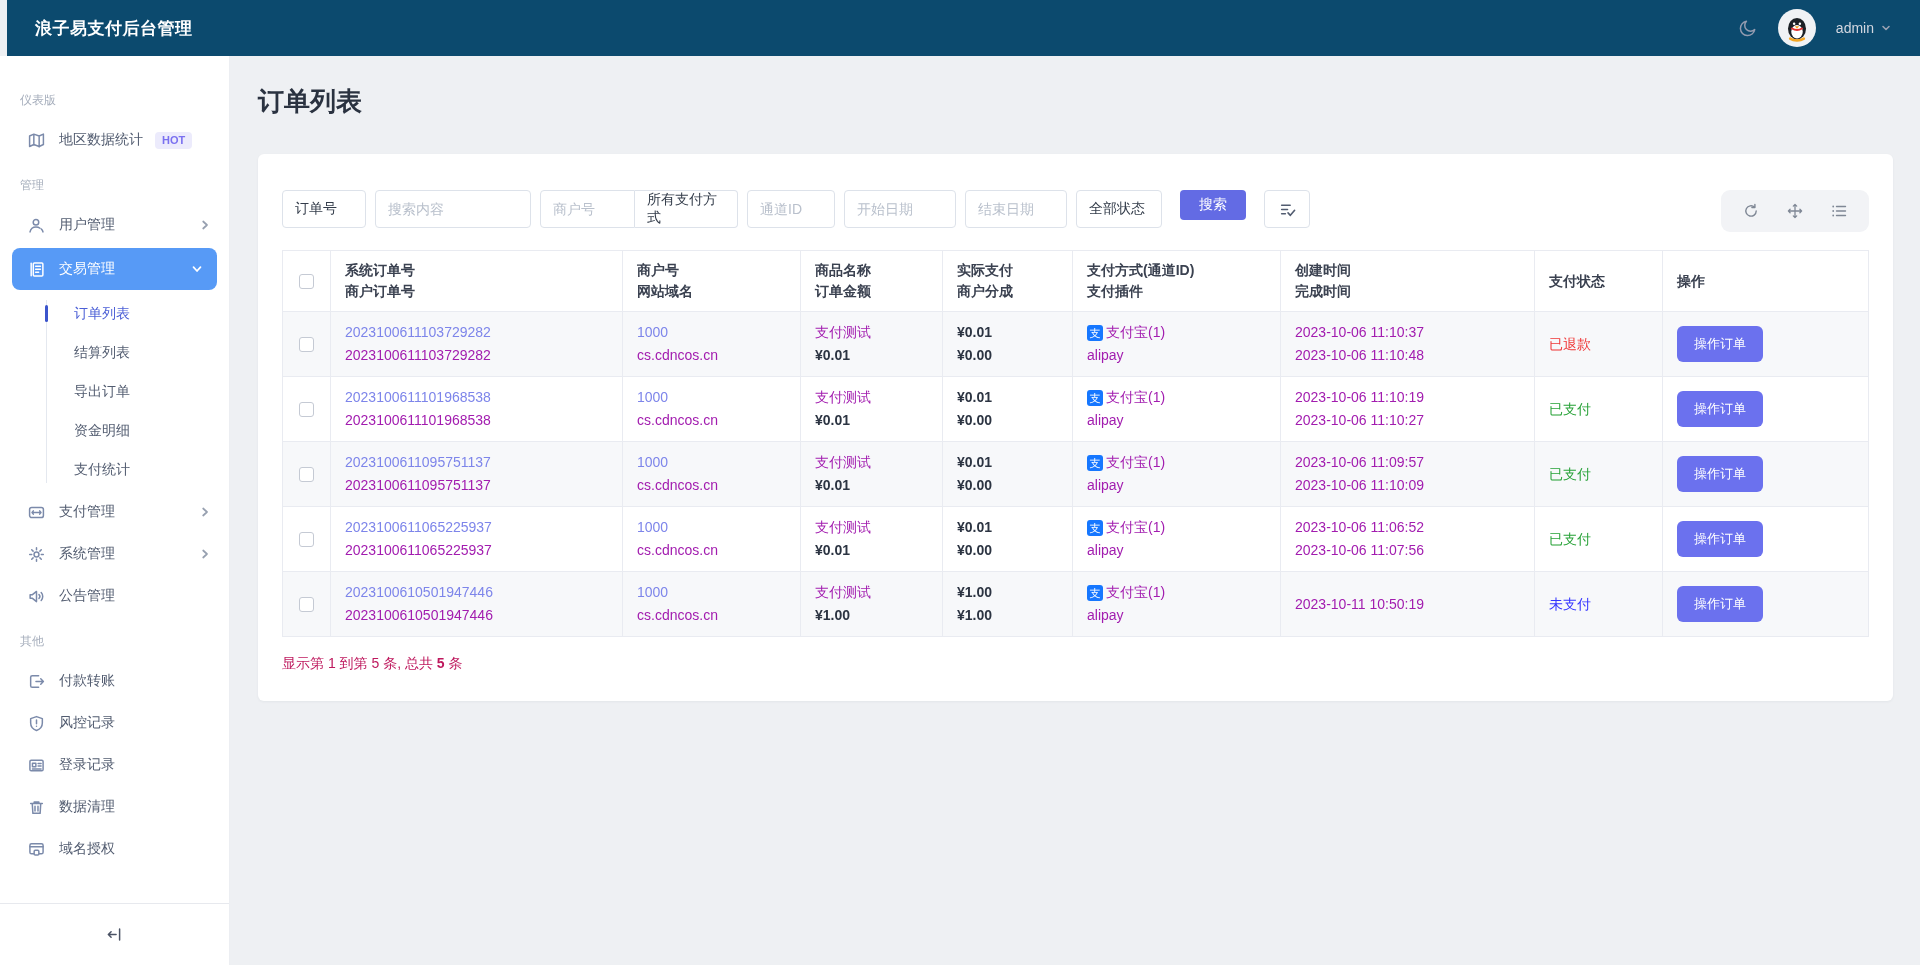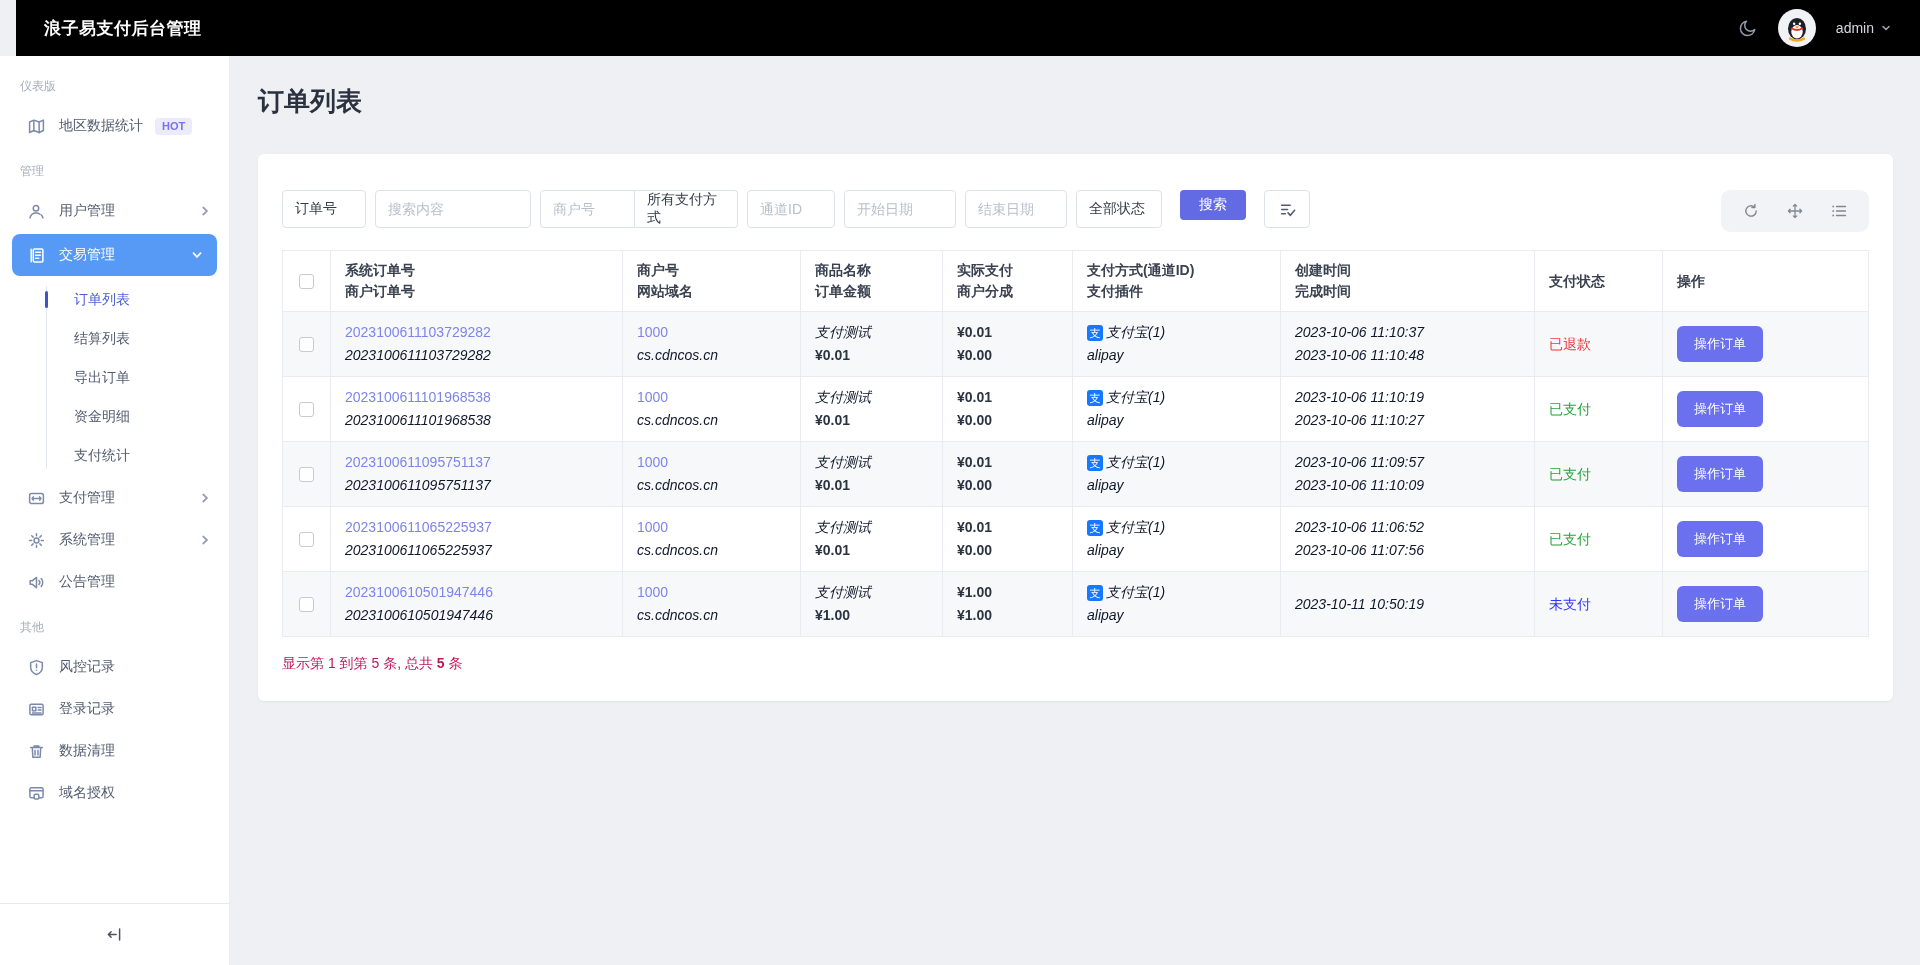--- a/index.html
+++ b/index.html
@@ -1,30 +1,30 @@
 <!DOCTYPE html>
 <html><head>
 <meta charset="utf-8">
 <style>
   * { box-sizing: border-box; margin: 0; padding: 0; }
   html,body { width:1920px; height:965px; overflow:hidden; font-family:"Liberation Sans", sans-serif; background:#eef0f3; }
 
   
-  .topbar { position:fixed; top:0; left:16px; right:0; height:56px; background:#000000; display:flex; align-items:center; justify-content:space-between; padding:0 28px; z-index:20; }
+  .topbar { position:fixed; top:0; left:7px; right:0; height:56px; background:#0c4a6e; display:flex; align-items:center; justify-content:space-between; padding:0 28px; z-index:20; }
   .topbar-title { color:#ffffff; font-size:17px; font-weight:bold; letter-spacing:.5px; }
   .topbar-right { display:flex; align-items:center; gap:20px; }
   .icon-btn { display:flex; align-items:center; justify-content:center; color:#949cb0; cursor:pointer; background:none; border:none; }
   .avatar { width:38px; height:38px; border-radius:50%; background:#f0f2f5; display:flex; align-items:center; justify-content:center; cursor:pointer; overflow:hidden; }
   .admin-box { display:flex; align-items:center; gap:6px; color:#d3d7e0; font-size:14px; cursor:pointer; }
   .admin-box .caret { color:#9aa1b2; display:flex; }
 
   
   .layout { display:flex; padding-top:56px; height:965px; }
   .sidebar { width:230px; background:#ffffff; border-right:1px solid #eceef2; display:flex; flex-direction:column; flex-shrink:0; }
-  .sidebar-menu { flex:1; padding-top:6px; overflow:hidden; }
+  .sidebar-menu { flex:1; padding-top:20px; overflow:hidden; }
   .section-label { padding:16px 20px 10px 20px; font-size:12px; color:#a6aebc; }
   .menu-item { height:42px; display:flex; align-items:center; padding:0 18px 0 28px; color:#525c70; font-size:14px; cursor:pointer; }
   .menu-item .mi-icon { width:18px; display:flex; color:#7b8aaa; margin-right:13px; flex-shrink:0; }
   .menu-item .mi-label { flex:0 0 auto; }
   .menu-item .mi-chev { margin-left:auto; display:flex; color:#97a0b0; }
   .menu-item.active { background:#579af6; color:#ffffff; margin:2px 12px; border-radius:8px; padding:0 14px 0 16px; }
   .menu-item.active .mi-icon, .menu-item.active .mi-chev { color:#ffffff; }
   .badge-hot { background:#ecebfc; color:#7a70f0; font-size:11px; font-weight:bold; padding:3px 7px; border-radius:4px; margin-left:12px; line-height:1; }
   .submenu { position:relative; padding:2px 0; }
   .submenu-line { position:absolute; left:46px; top:8px; bottom:8px; width:1px; background:#e4e8ef; }
@@ -57,21 +57,21 @@
   
   table.orders { width:100%; border-collapse:collapse; table-layout:fixed; margin-top:18px; }
   .orders th, .orders td { border:1px solid #e9ebf1; padding:9px 14px; font-size:14px; text-align:left; vertical-align:middle; }
   .orders thead th { color:#3a4150; font-weight:bold; line-height:21px; background:#fff; }
   .orders tbody tr:nth-child(odd) { background:#f7f8fa; }
   .orders td { color:#3f4757; line-height:23px; }
   .cell-check { text-align:center !important; }
   .orders input[type="checkbox"] { appearance:none; -webkit-appearance:none; width:15px; height:15px; border:1px solid #c5cad4; border-radius:3px; background:#fff; cursor:pointer; vertical-align:middle; }
   .lnk { color:#7d85ea; cursor:pointer; text-decoration:none; display:inline-block; }
   .money { font-weight:bold; color:#2c3442; }
-  .dim { color:#0f172a;font-style:italic; }
+  .dim { color:#a21caf; }
   .method-line { display:flex; align-items:center; gap:3px; }
   .status-txt { font-size:14px; }
   .btn-action { background:#6b71ee; color:#fff; border:none; border-radius:6px; padding:9px 17px; font-size:13px; cursor:pointer; font-family:"Liberation Sans", sans-serif; }
   .pagination { margin-top:18px; font-size:14px; color:#be185d; }
 </style>
 </head>
 <body>
 
 <header class="topbar">
   <div class="topbar-title">浪子易支付后台管理</div>
@@ -200,20 +200,28 @@
             <svg width="17" height="17" viewBox="0 0 16 16" fill="none" stroke="currentColor" stroke-width="1.4" stroke-linecap="round" stroke-linejoin="round">
               <path d="M2 6.3v3.4h2.2L8 12.8V3.2L4.2 6.3zM10.3 6.1a2.7 2.7 0 0 1 0 3.8M12.4 4.3a5.4 5.4 0 0 1 0 7.4"></path>
             </svg>
           </span>
           <span class="mi-label">公告管理</span>
         </div>
         <div class="section-label">其他</div>
         <div class="menu-item">
           <span class="mi-icon">
             <svg width="17" height="17" viewBox="0 0 16 16" fill="none" stroke="currentColor" stroke-width="1.4" stroke-linecap="round" stroke-linejoin="round">
+              <path d="M10 2.5H4a1.5 1.5 0 0 0-1.5 1.5v8A1.5 1.5 0 0 0 4 13.5h6M7.5 8h7M12 5.5L14.5 8 12 10.5"></path>
+            </svg>
+          </span>
+          <span class="mi-label">付款转账</span>
+        </div>
+        <div class="menu-item">
+          <span class="mi-icon">
+            <svg width="17" height="17" viewBox="0 0 16 16" fill="none" stroke="currentColor" stroke-width="1.4" stroke-linecap="round" stroke-linejoin="round">
               <path d="M8 1.5l5.5 1.9v4.1c0 3.4-2.3 5.9-5.5 7.1C4.8 13.4 2.5 10.9 2.5 7.5V3.4z"></path>
               <path d="M8 4.8v3.4M8 10.6v.1"></path>
             </svg>
           </span>
           <span class="mi-label">风控记录</span>
         </div>
         <div class="menu-item">
           <span class="mi-icon">
             <svg width="17" height="17" viewBox="0 0 16 16" fill="none" stroke="currentColor" stroke-width="1.4" stroke-linecap="round" stroke-linejoin="round">
               <rect x="1.8" y="3" width="12.4" height="10" rx="1.2"></rect>

